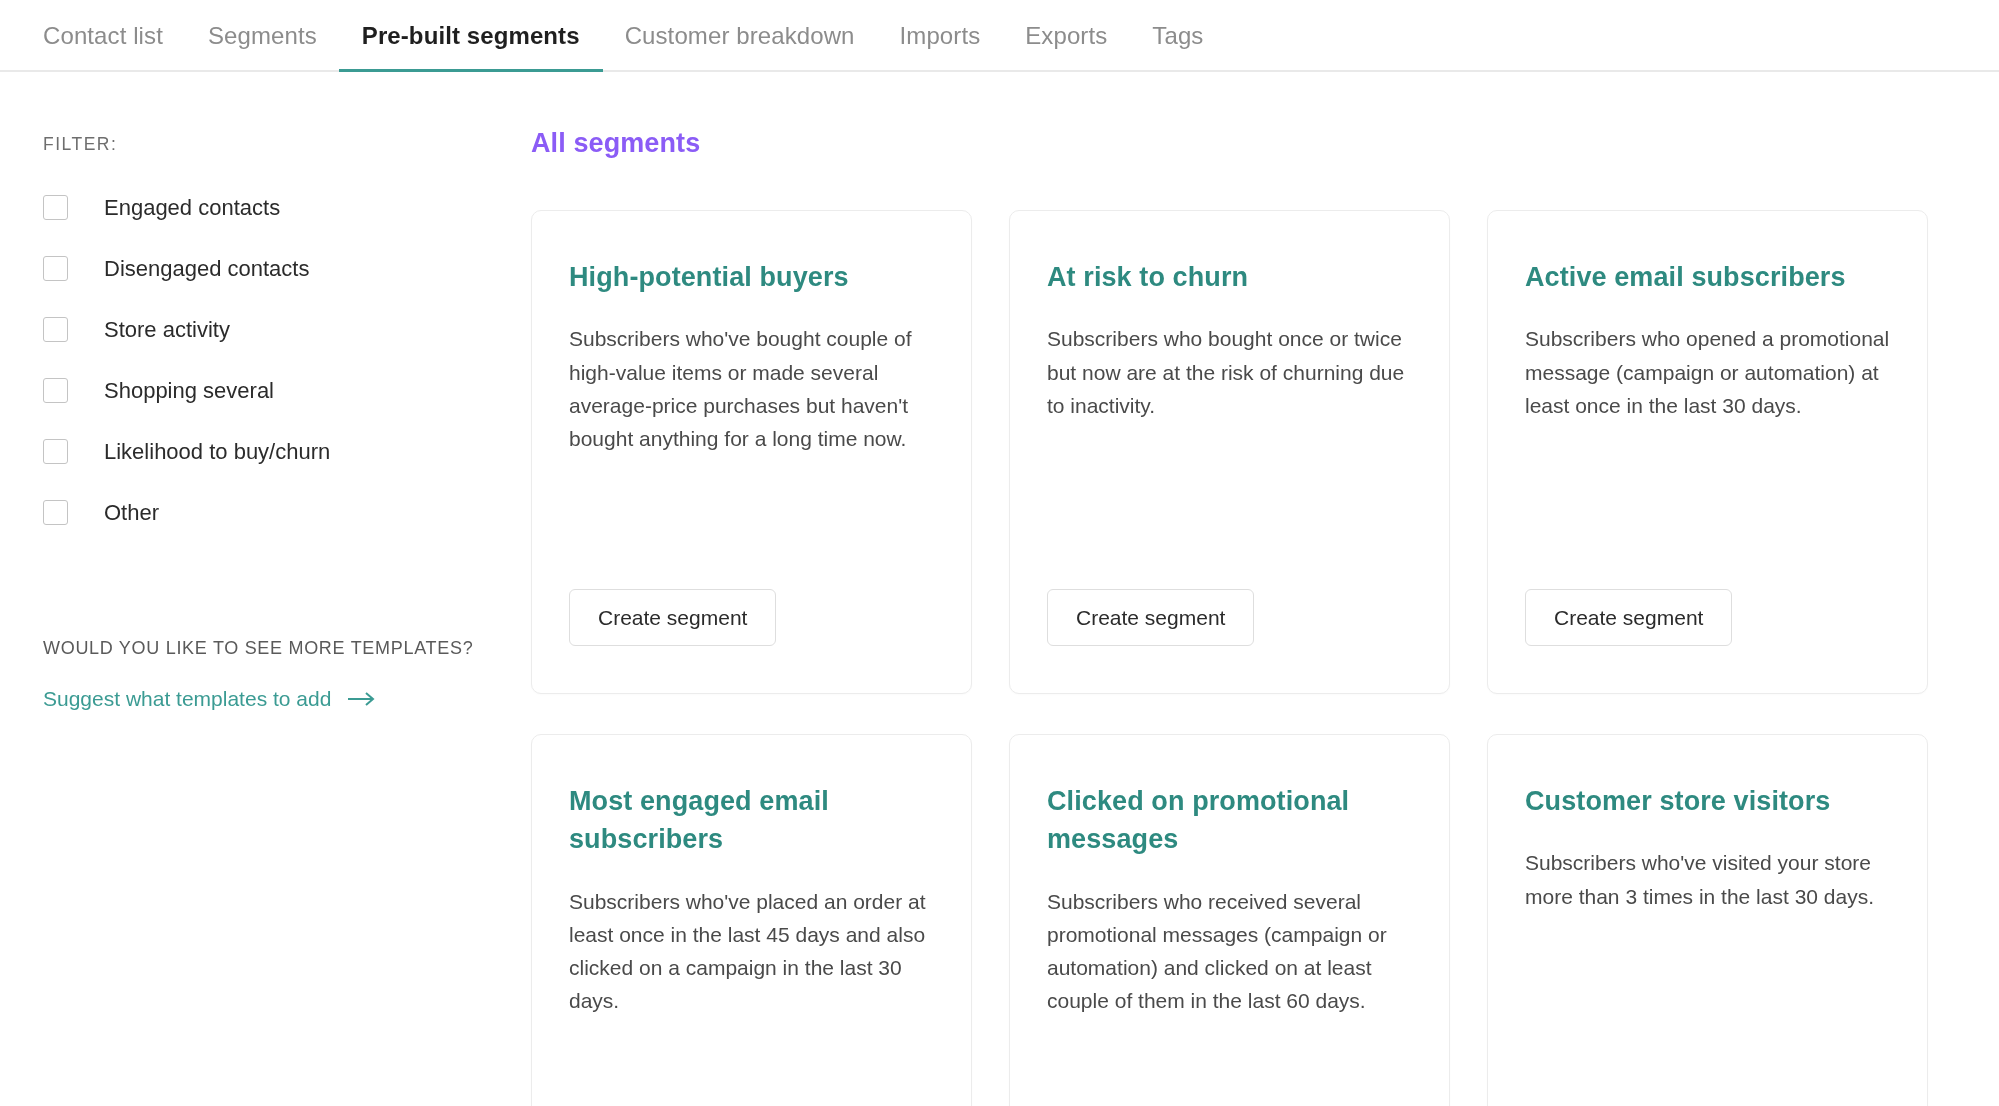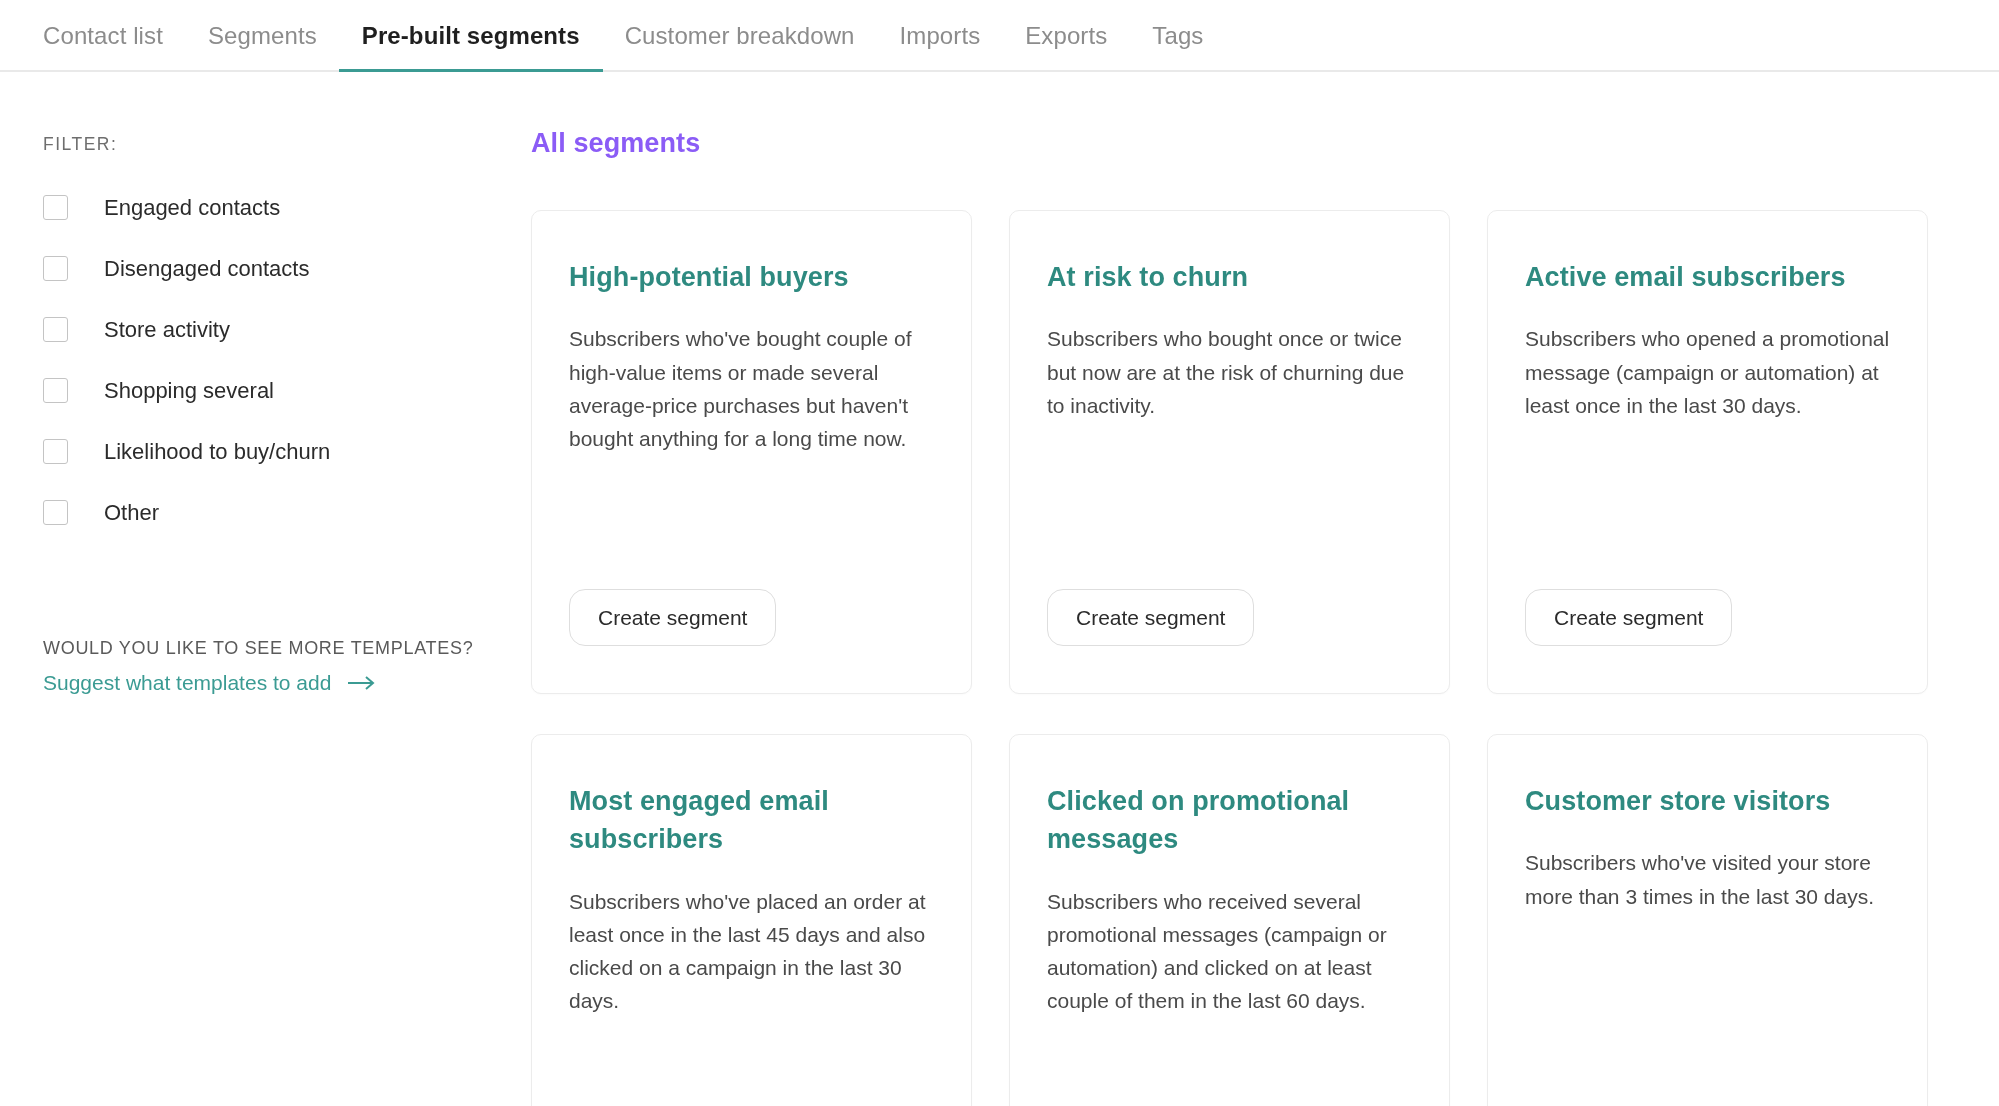--- a/index.html
+++ b/index.html
@@ -117,21 +117,21 @@
   .more-templates-question {
     font-size: 18px;
     letter-spacing: 0.7px;
     color: #5a5a5a;
     text-transform: uppercase;
   }
 
   .suggest-link {
     display: inline-flex;
     align-items: center;
-    margin-top: 12px;
+    margin-top: 28px;
     font-size: 21px;
     color: #3b9b93;
     cursor: pointer;
     text-decoration: none;
   }
 
   .suggest-arrow {
     margin-left: 16px;
     display: inline-flex;
     align-items: center;
@@ -193,21 +193,21 @@
     padding-bottom: 47px;
   }
 
   .create-btn {
     display: inline-block;
     font-family: inherit;
     font-size: 21px;
     color: #2b2b2b;
     background: #ffffff;
     border: 1.5px solid #dedede;
-    border-radius: 16px;
+    border-radius: 6px;
     padding: 17px 28px;
     cursor: pointer;
     line-height: 1;
     white-space: nowrap;
   }
 </style>
 </head>
 <body>
 
 <div id="app">

